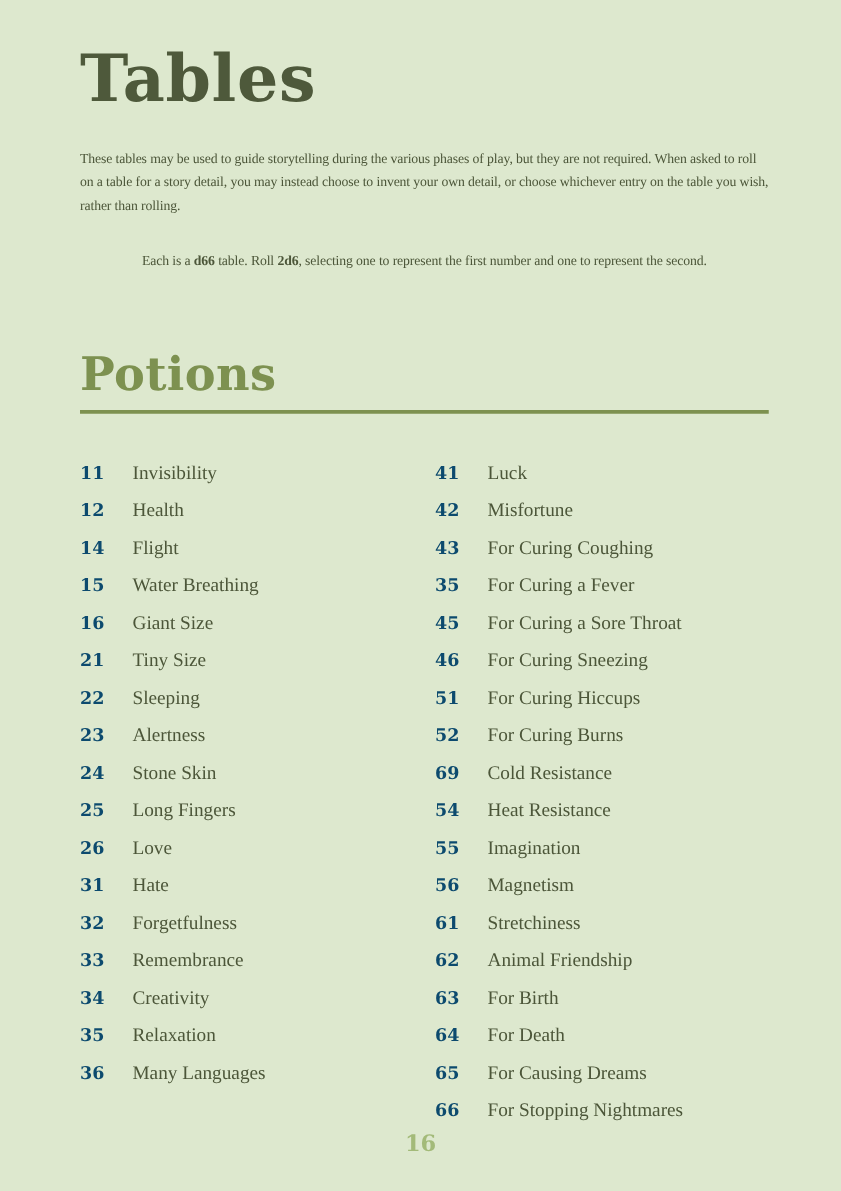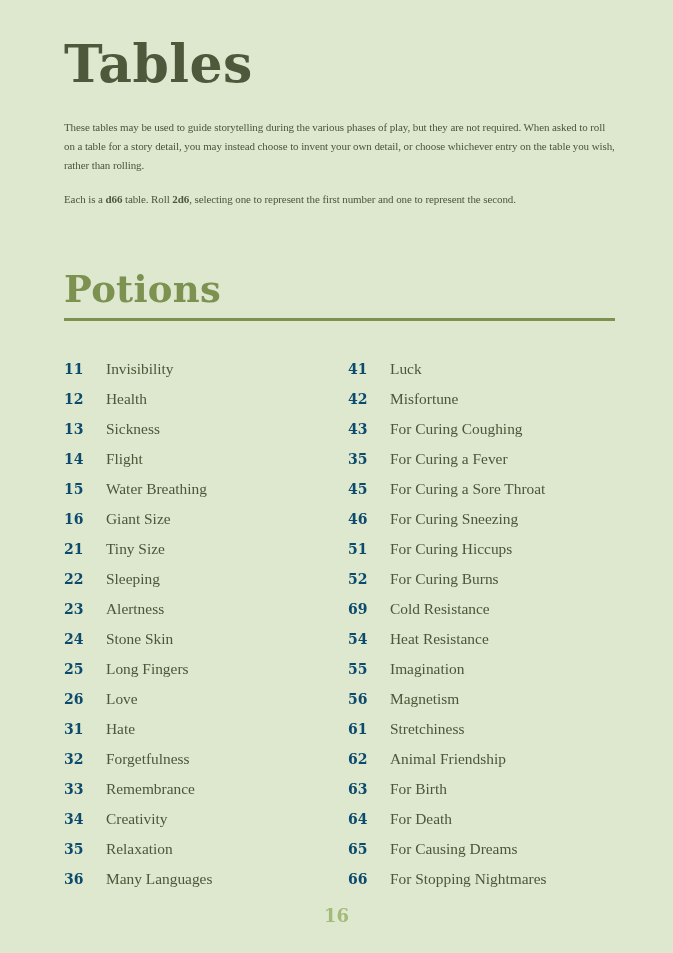--- a/index.html
+++ b/index.html
@@ -24,21 +24,21 @@
     color: #4e593b;
     margin-bottom: 24px;
   }
   .intro p {
     font-size: 11px;
     line-height: 19px;
     letter-spacing: -0.1px;
     color: #4c5639;
     max-width: 552px;
   }
-  .intro p + p { margin-top: 15px; }
+  .intro p + p { margin-top: 25px; text-align: center; }
   .intro b { font-weight: bold; }
   .section-heading {
     font-family: "DejaVu Serif", serif;
     font-weight: 900;
     font-size: 37px;
     line-height: 44px;
     letter-spacing: 0.3px;
     color: #7d9150;
     margin-top: 58px;
   }
@@ -90,21 +90,20 @@
       <p><span>Each is a </span><b>d66</b><span> table. Roll </span><b>2d6</b><span>, selecting one to represent the first number and one to represent the second.</span></p>
     </div>
 
   <h2 class="section-heading">Potions</h2>
   <hr class="rule">
 
   <div class="table-cols">
     <div class="col" id="col-left">
         <div class="entry"><span class="roll">11</span><span class="label">Invisibility</span></div>
         <div class="entry"><span class="roll">12</span><span class="label">Health</span></div>
-        <div class="entry"><span class="roll">13</span><span class="label">Sickness</span></div>
         <div class="entry"><span class="roll">14</span><span class="label">Flight</span></div>
         <div class="entry"><span class="roll">15</span><span class="label">Water Breathing</span></div>
         <div class="entry"><span class="roll">16</span><span class="label">Giant Size</span></div>
         <div class="entry"><span class="roll">21</span><span class="label">Tiny Size</span></div>
         <div class="entry"><span class="roll">22</span><span class="label">Sleeping</span></div>
         <div class="entry"><span class="roll">23</span><span class="label">Alertness</span></div>
         <div class="entry"><span class="roll">24</span><span class="label">Stone Skin</span></div>
         <div class="entry"><span class="roll">25</span><span class="label">Long Fingers</span></div>
         <div class="entry"><span class="roll">26</span><span class="label">Love</span></div>
         <div class="entry"><span class="roll">31</span><span class="label">Hate</span></div>

